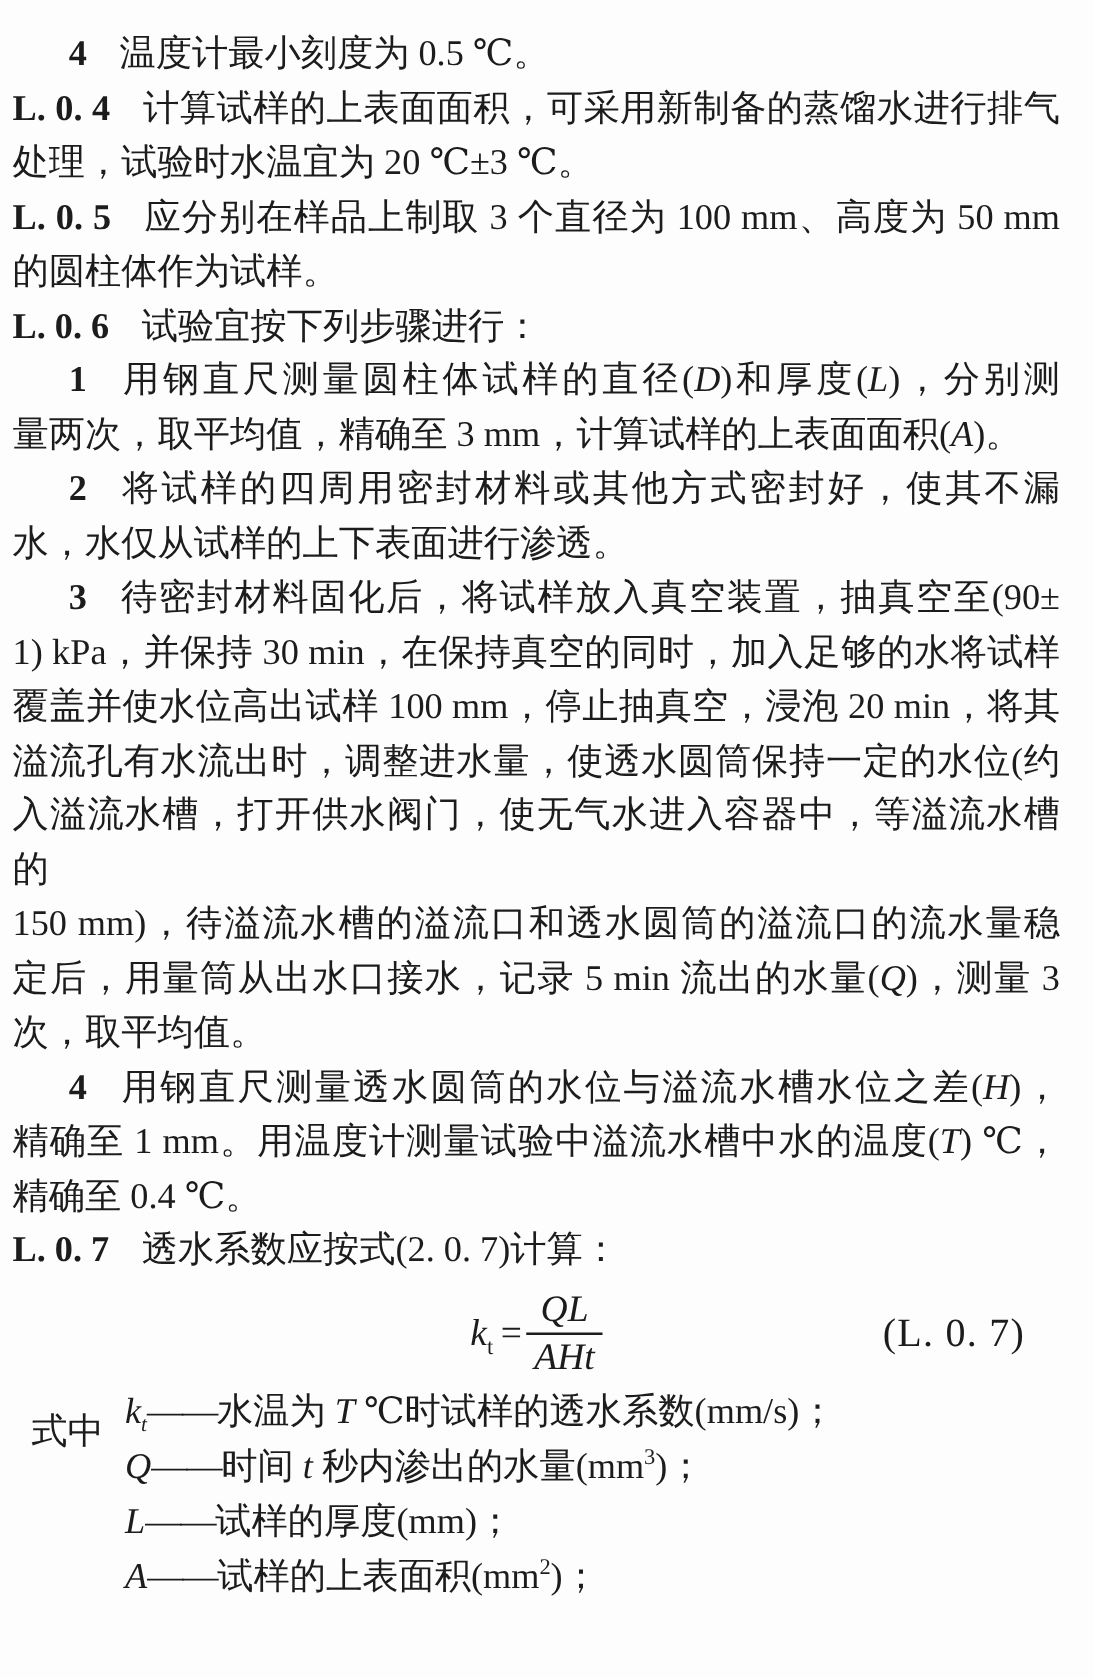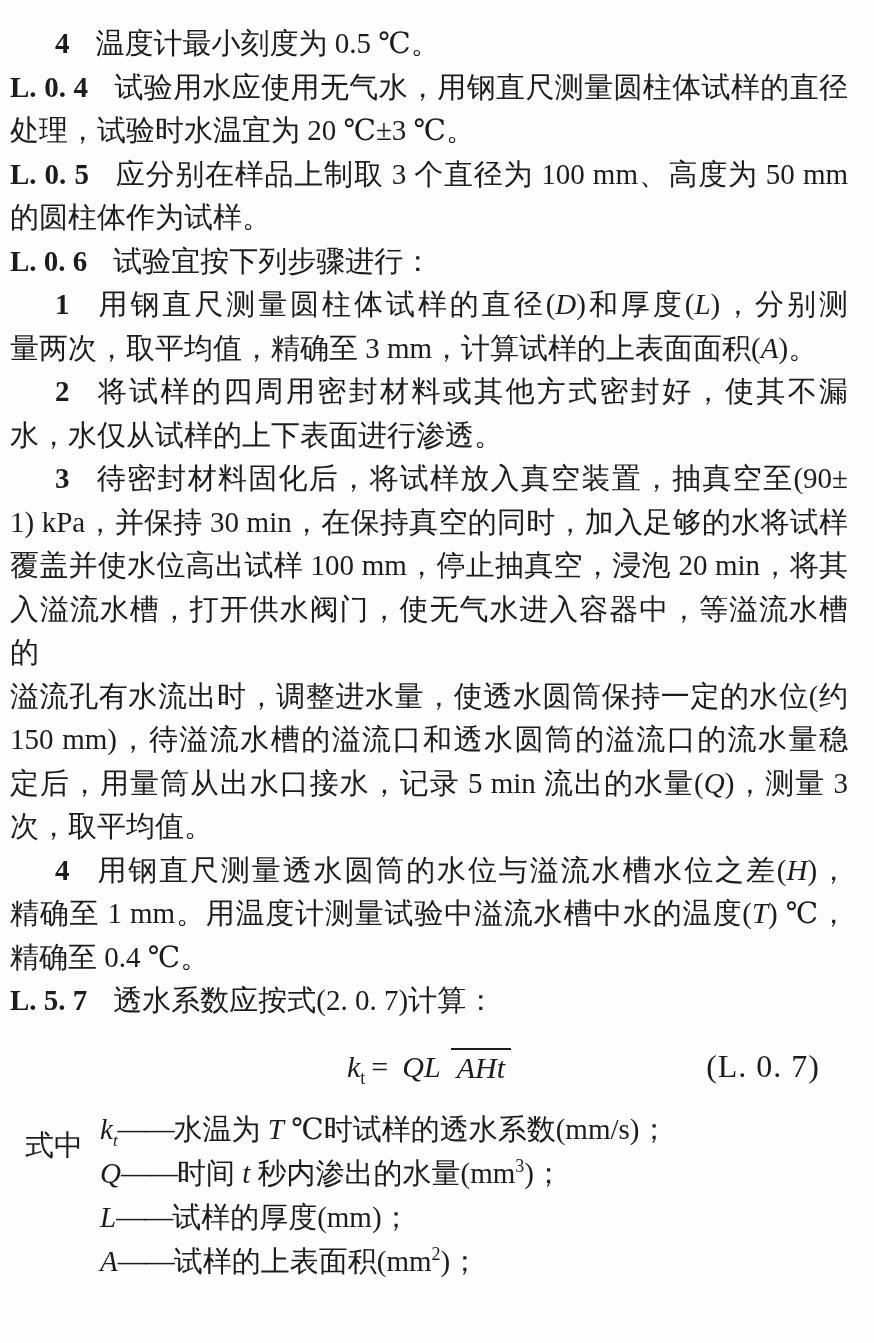--- a/index.html
+++ b/index.html
@@ -27,21 +27,21 @@
   
   .formula-row {
     position: relative;
     display: flex; justify-content: center; align-items: center;
     height: 80px; margin-top: 4px;
   }
   .formula-group { display: inline-flex; align-items: center; font-size: 30px; }
   .f-k { font-style: italic; }
   .f-sub { font-style: normal; font-size: 18px; line-height: 0; }
   .f-eq { margin: 0 4px 0 6px; }
-  .frac { display: inline-flex; flex-direction: row; align-items: center; line-height: 36px; }
+  .frac { display: inline-flex; flex-direction: column; align-items: center; line-height: 36px; }
   .frac-num { padding: 0 10px; }
   .frac-den { border-top: 2px solid #1c1c1c; padding: 0 6px; }
   .eq-no { position: absolute; right: 28px; font-size: 32px; letter-spacing: 1px; }
   
   .defs { margin-top: 0; }
   .def {
     position: relative; margin: 0;
     padding-left: 90px;
     height: 44px; line-height: 44px;
     white-space: nowrap;
@@ -51,41 +51,41 @@
   .def-sub { font-style: italic; font-size: 17px; line-height: 0; }
   .def-dash { letter-spacing: -1px; }
 </style>
 </head>
 <body>
 
 <div class="page">
 
   <div class="body-text" id="body-lines">
       <p class="line ind-step"><span class="r-num">4</span><span>温度计最小刻度为 0.5 ℃。</span></p>
-      <p class="line ind-none just"><span class="r-num">L. 0. 4</span><span>试验用水应使用无气水，用钢直尺测量圆柱体试样的直径</span></p>
+      <p class="line ind-none just"><span class="r-num">L. 0. 4</span><span>计算试样的上表面面积，可采用新制备的蒸馏水进行排气</span></p>
       <p class="line ind-none"><span>处理，试验时水温宜为 20 ℃±3 ℃。</span></p>
       <p class="line ind-none just"><span class="r-num">L. 0. 5</span><span>应分别在样品上制取 3 个直径为 100 mm、高度为 50 mm</span></p>
       <p class="line ind-none"><span>的圆柱体作为试样。</span></p>
       <p class="line ind-none"><span class="r-num">L. 0. 6</span><span>试验宜按下列步骤进行：</span></p>
       <p class="line ind-step just"><span class="r-num">1</span><span>用钢直尺测量圆柱体试样的直径(</span><span class="r-i">D</span><span>)和厚度(</span><span class="r-i">L</span><span>)，分别测</span></p>
       <p class="line ind-none"><span>量两次，取平均值，精确至 3 mm，计算试样的上表面面积(</span><span class="r-i">A</span><span>)。</span></p>
       <p class="line ind-step just"><span class="r-num">2</span><span>将试样的四周用密封材料或其他方式密封好，使其不漏</span></p>
       <p class="line ind-none"><span>水，水仅从试样的上下表面进行渗透。</span></p>
       <p class="line ind-step just"><span class="r-num">3</span><span>待密封材料固化后，将试样放入真空装置，抽真空至(90±</span></p>
       <p class="line ind-none just"><span>1) kPa，并保持 30 min，在保持真空的同时，加入足够的水将试样</span></p>
       <p class="line ind-none just"><span>覆盖并使水位高出试样 100 mm，停止抽真空，浸泡 20 min，将其</span></p>
+      <p class="line ind-none just"><span>溢流孔有水流出时，调整进水量，使透水圆筒保持一定的水位(约</span></p>
       <p class="line ind-none just"><span>入溢流水槽，打开供水阀门，使无气水进入容器中，等溢流水槽的</span></p>
-      <p class="line ind-none just"><span>溢流孔有水流出时，调整进水量，使透水圆筒保持一定的水位(约</span></p>
       <p class="line ind-none just"><span>150 mm)，待溢流水槽的溢流口和透水圆筒的溢流口的流水量稳</span></p>
       <p class="line ind-none just"><span>定后，用量筒从出水口接水，记录 5 min 流出的水量(</span><span class="r-i">Q</span><span>)，测量 3</span></p>
       <p class="line ind-none"><span>次，取平均值。</span></p>
       <p class="line ind-step just"><span class="r-num">4</span><span>用钢直尺测量透水圆筒的水位与溢流水槽水位之差(</span><span class="r-i">H</span><span>)，</span></p>
       <p class="line ind-none just"><span>精确至 1 mm。用温度计测量试验中溢流水槽中水的温度(</span><span class="r-i">T</span><span>) ℃，</span></p>
       <p class="line ind-none"><span>精确至 0.4 ℃。</span></p>
-      <p class="line ind-none"><span class="r-num">L. 5. 7</span><span>透水系数应按式(2. 0. 7)计算：</span></p>
+      <p class="line ind-none"><span class="r-num">L. 0. 7</span><span>透水系数应按式(2. 0. 7)计算：</span></p>
     </div>
 
   <div class="formula-row">
     <div class="formula-group">
       <span class="f-k"><span>k</span><sub class="f-sub">t</sub></span>
       <span class="f-eq">=</span>
       <span class="frac">
         <span class="frac-num r-i">QL</span>
         <span class="frac-den r-i">AHt</span>
       </span>

